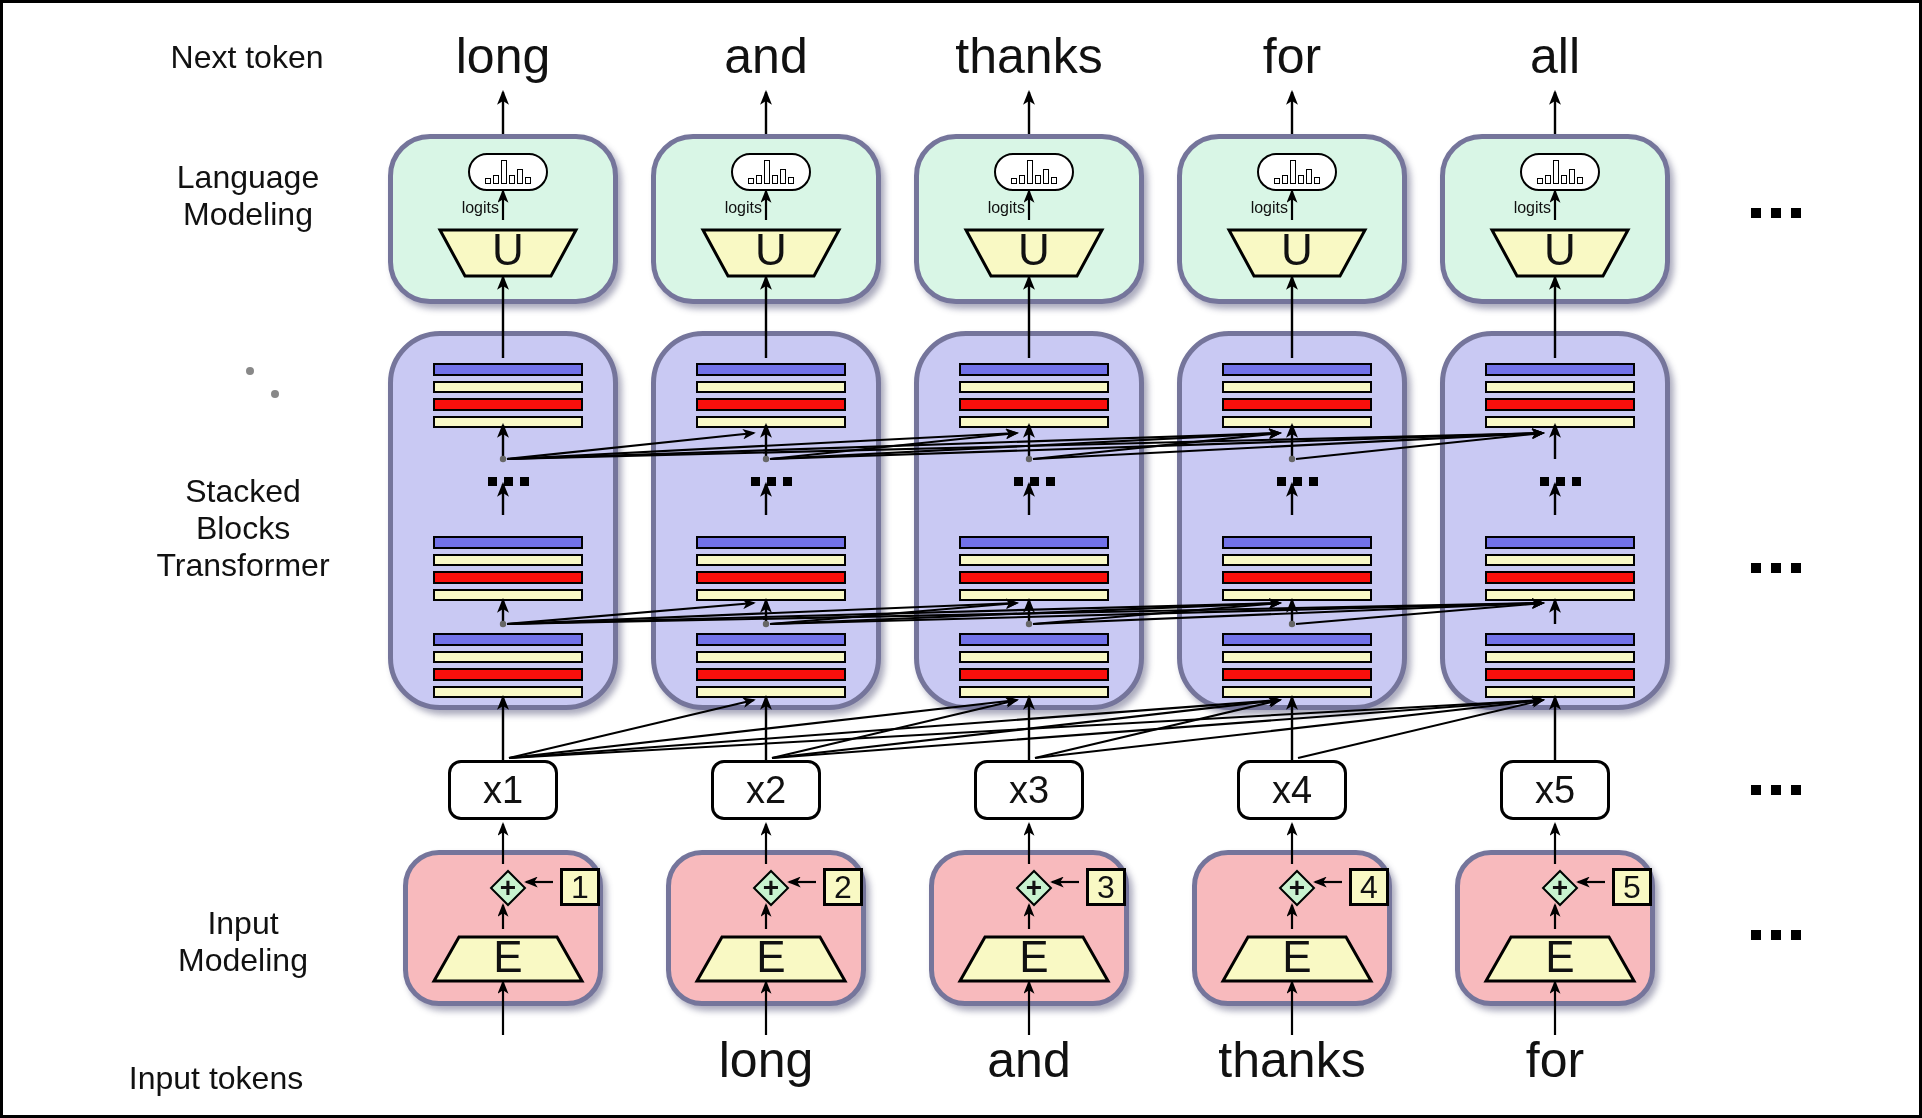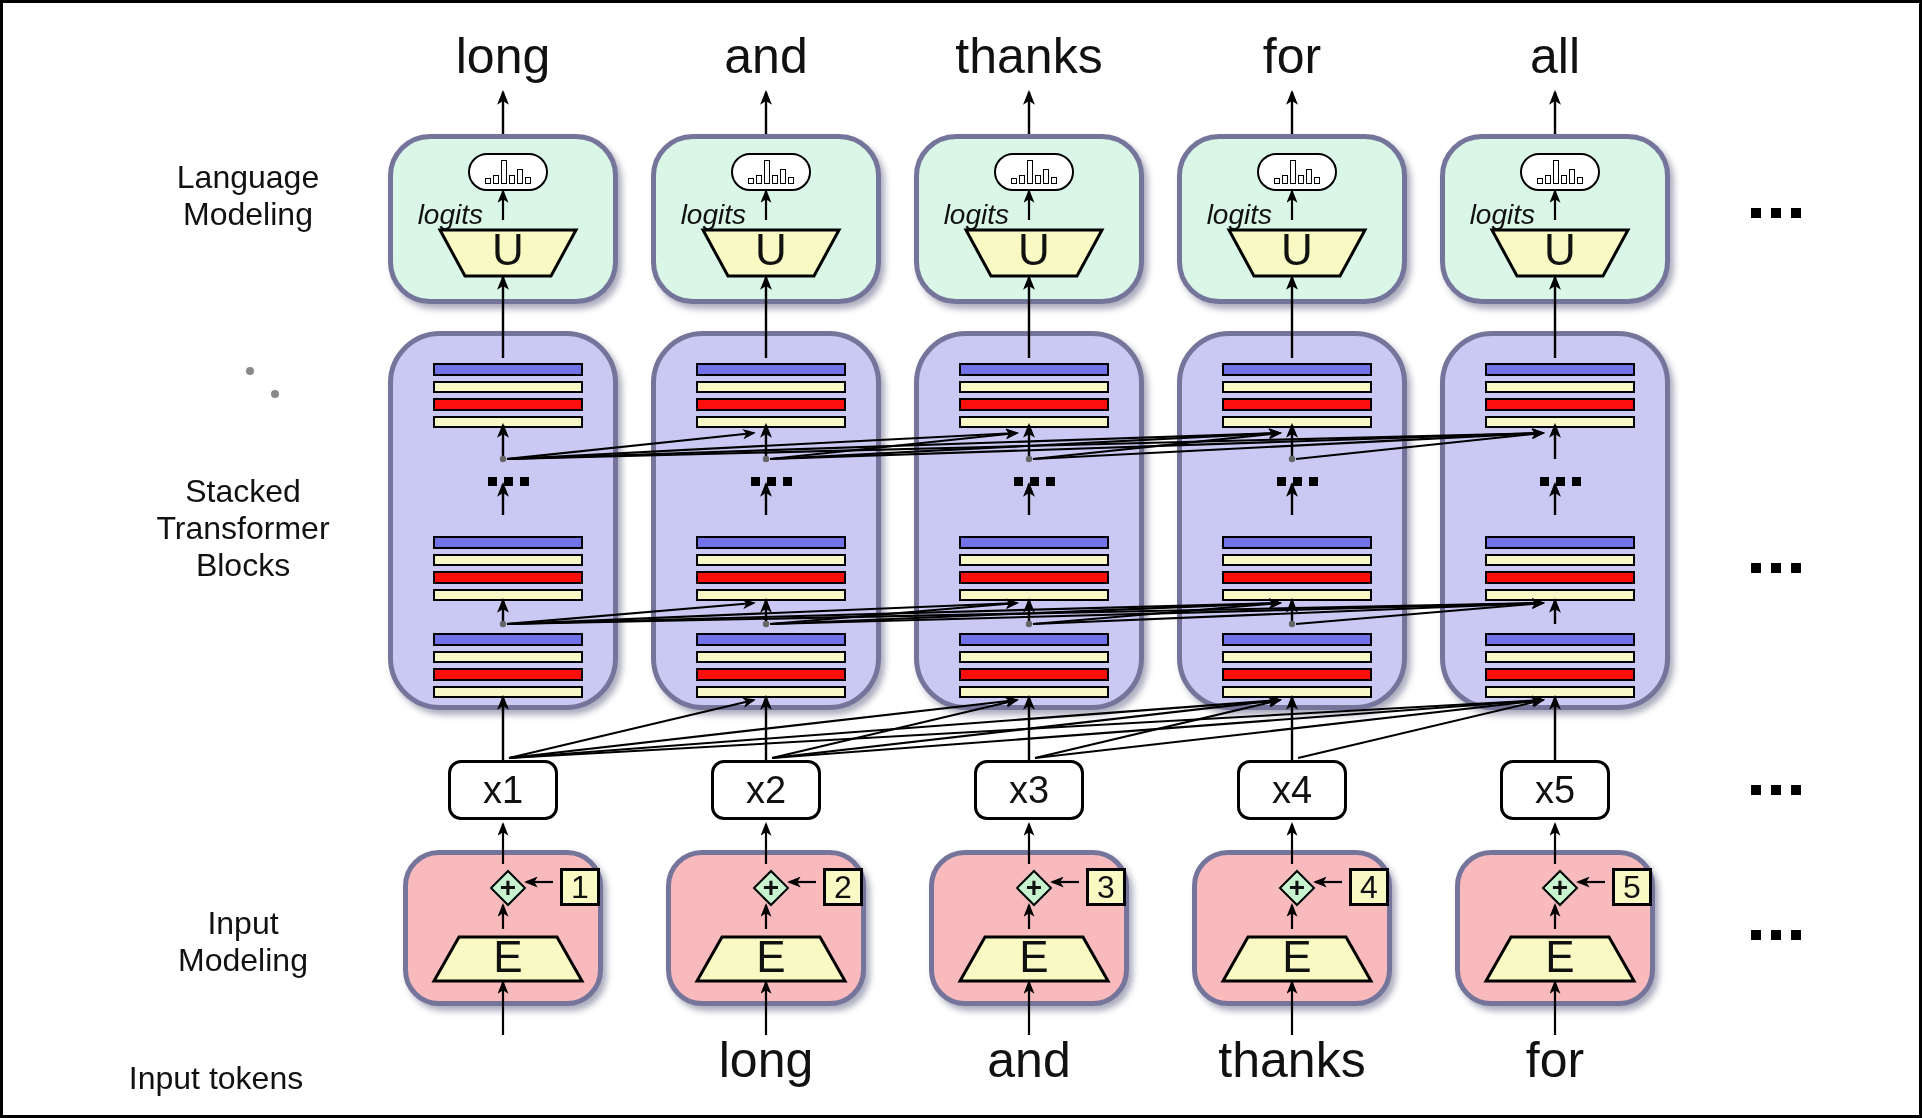--- a/index.html
+++ b/index.html
@@ -27,21 +27,21 @@
     border:3px solid #000; border-radius:13px; background:#fff;
     display:flex; align-items:center; justify-content:center; font-size:38px;
   }
   
   .pill {
     position:absolute; left:75px; top:14px; width:80px; height:38px; box-sizing:border-box;
     border:2.5px solid #000; border-radius:19px; background:#fff;
     display:flex; align-items:flex-end; justify-content:center; gap:2px; padding-bottom:5px;
   }
   .hbar { width:6px; background:#fff; border:1.5px solid #000; box-sizing:border-box; }
-  .logits { position:absolute; left:0; top:60px; width:90px; text-align:right; font-size:28px; color:#111;font-style:italic; }
+  .logits { position:absolute; left:16px; top:60px; width:90px; text-align:right; font-size:16px; color:#111; }
   .trap { position:absolute; overflow:visible; }
   .ltr { position:absolute; display:flex; align-items:center; justify-content:center;
          font-size:44px; color:#111; }
   
   .bar { position:absolute; left:40px; width:150px; height:12.5px; box-sizing:border-box; border:2.3px solid #000; }
   .bar-blue   { background:var(--bar_blue); }
   .bar-yellow { background:var(--bar_yellow); }
   .bar-red    { background:var(--bar_red); }
   .dots { position:absolute; top:141px; left:0; width:230px; display:flex; justify-content:center; gap:7px; }
   .dots span { width:9px; height:9px; background:#000; }
@@ -58,30 +58,31 @@
   .ellipsis-group span { width:10px; height:10px; background:#000; }
   .deco-dot { position:absolute; width:8px; height:8px; border-radius:50%; background:#888; }
   
   #arrows { position:absolute; left:0; top:0; z-index:5; pointer-events:none; }
 </style>
 </head>
 <body>
 
 <div id="frame">
 
+  <div class="side-label" style="left:94px; top:36px; width:300px;">Next token</div>
 
   <div class="side-label" style="left:95px; top:156px; width:300px;">
     <div>Language</div>
     <div>Modeling</div>
   </div>
 
   <div class="side-label" style="left:80px; top:470px; width:320px;">
     <div>Stacked</div>
+    <div>Blocks</div>
     <div>Transformer</div>
-    <div>Blocks</div>
   </div>
 
   <div class="side-label" style="left:90px; top:902px; width:300px;">
     <div>Input</div>
     <div>Modeling</div>
   </div>
 
   <div class="side-label" style="left:63px; top:1043px; width:300px;margin-top:14px;">Input tokens</div>
 
   <div class="deco-dot" style="left:243px; top:364px;"></div>

